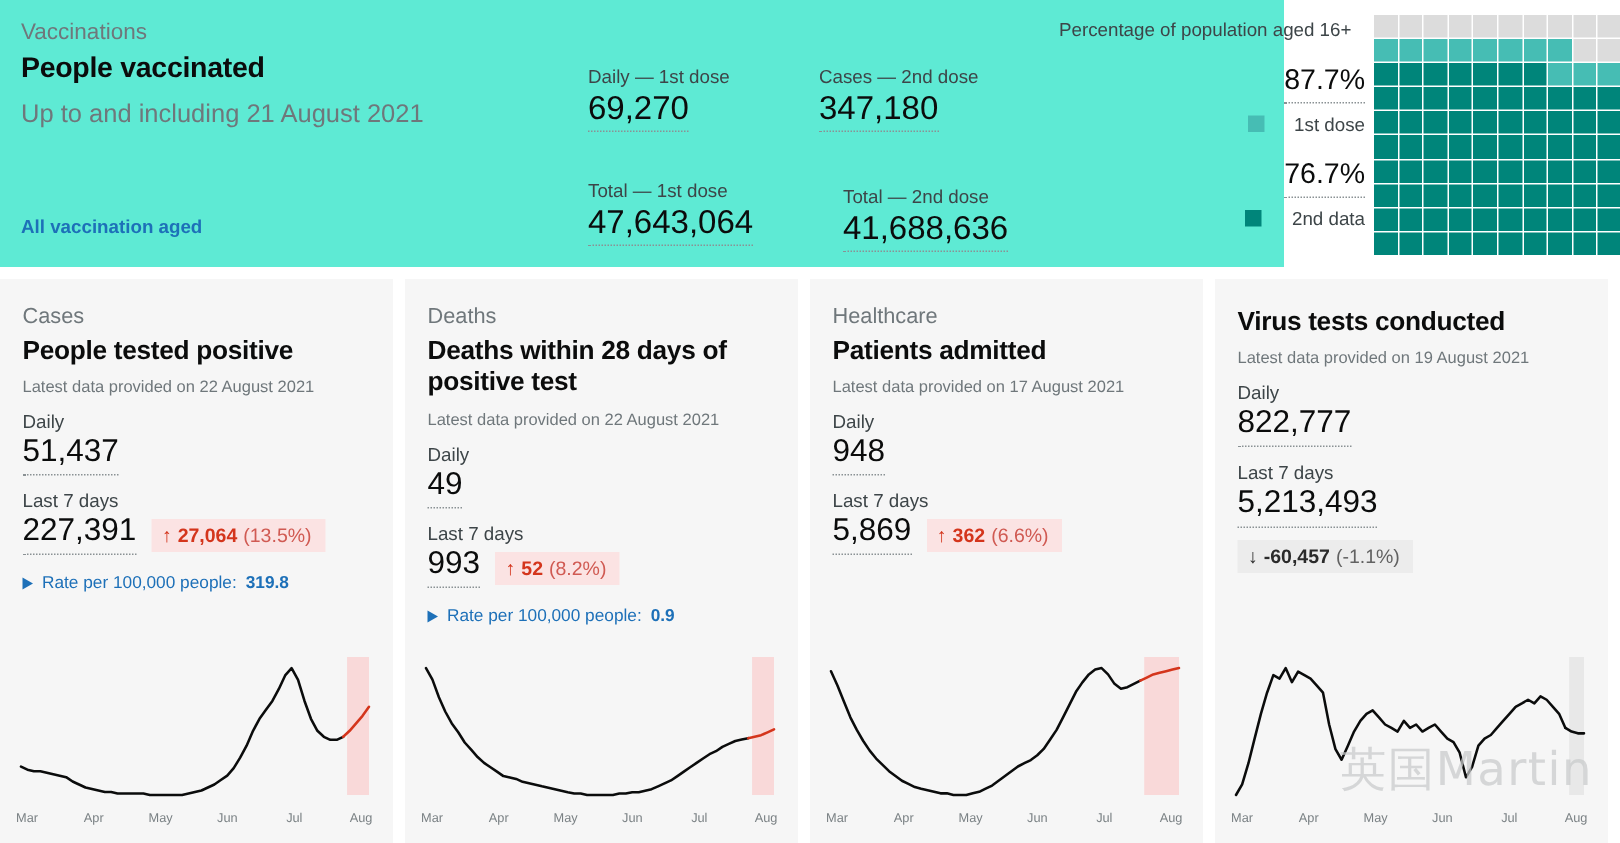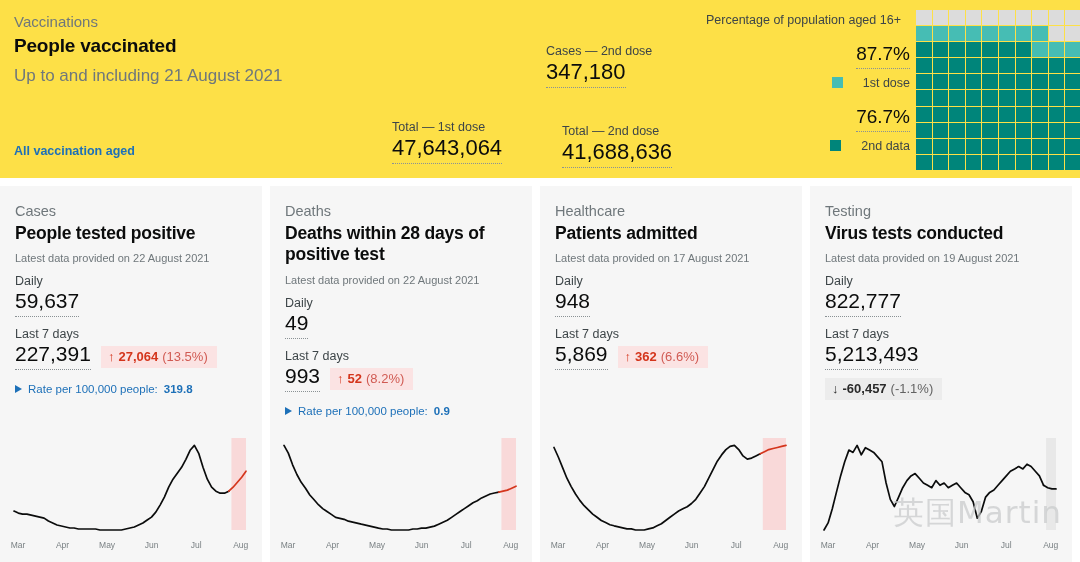--- a/index.html
+++ b/index.html
@@ -7,22 +7,22 @@
     width:1080px;height:562px;overflow:hidden;
     background:#ffffff;
     font-family:"Liberation Sans","DejaVu Sans",sans-serif;
     color:#0b0c0c;
     -webkit-font-smoothing:antialiased;
   }
   .page{position:relative;width:1080px;height:562px;}
 
   
   .vacc-panel{
-    position:absolute;left:0;top:0;width:1080px;height:178px;
-    background:#fde047;
+    position:absolute;left:0;top:0;width:856px;height:178px;
+    background:#5eead4;
   }
   .vacc-left{position:absolute;left:14px;top:12px;width:340px;}
   .cat-label{font-size:15px;color:#6f777b;line-height:1.3;}
   .big-title{font-size:19px;font-weight:bold;color:#0b0c0c;margin-top:2px;line-height:1.25;letter-spacing:-.2px;}
   .sub-date{font-size:17px;color:#6f777b;margin-top:9px;}
   .link{font-size:12.5px;color:#1d70b8;font-weight:bold;text-decoration:none;}
   .vacc-link{position:absolute;left:14px;top:144px;}
 
   
   .metric{position:absolute;}
@@ -117,20 +117,24 @@
 
   <div class="vacc-panel">
 
     <div class="vacc-left">
       <div class="cat-label">Vaccinations</div>
       <div class="big-title">People vaccinated</div>
       <div class="sub-date">Up to and including 21 August 2021</div>
     </div>
     <a class="link vacc-link" href="#">All vaccination aged</a>
 
+    <div class="metric m1">
+      <div class="m-label">Daily — 1st dose</div>
+      <div class="m-value">69,270</div>
+    </div>
     <div class="metric m2">
       <div class="m-label">Cases — 2nd dose</div>
       <div class="m-value">347,180</div>
     </div>
     <div class="metric m3">
       <div class="m-label">Total — 1st dose</div>
       <div class="m-value">47,643,064</div>
     </div>
     <div class="metric m4">
       <div class="m-label">Total — 2nd dose</div>
@@ -258,21 +262,21 @@
   </div>
 
   <div class="cards" id="cards">
       <div class="card c0">
         <div class="card-body">
           <div class="c-cat">Cases</div>
           <div class="c-title">People tested positive</div>
           <div class="c-date">Latest data provided on 22 August 2021</div>
           <div class="stat">
             <div class="s-label">Daily</div>
-            <div><span class="s-value">59,637</span></div>
+            <div><span class="s-value">51,437</span></div>
           </div>
           <div class="stat">
             <div class="s-label">Last 7 days</div>
             <div class="stat-row">
               <span class="s-value">227,391</span>
               <span class="badge up">
                 <span class="arrow">↑</span>
                 <span class="num">27,064</span>
                 <span class="pc">(13.5%)</span>
               </span>
@@ -368,21 +372,20 @@
             <text class="axis-lbl" x="62.5" y="122" text-anchor="middle">Apr</text>
             <text class="axis-lbl" x="107.1" y="122" text-anchor="middle">May</text>
             <text class="axis-lbl" x="151.6" y="122" text-anchor="middle">Jun</text>
             <text class="axis-lbl" x="196.2" y="122" text-anchor="middle">Jul</text>
             <text class="axis-lbl" x="240.7" y="122" text-anchor="middle">Aug</text>
           </svg>
         </div>
       </div>
       <div class="card c3">
         <div class="card-body">
-          <div class="c-cat">Testing</div>
           <div class="c-title">Virus tests conducted</div>
           <div class="c-date">Latest data provided on 19 August 2021</div>
           <div class="stat">
             <div class="s-label">Daily</div>
             <div><span class="s-value">822,777</span></div>
           </div>
           <div class="stat">
             <div class="s-label">Last 7 days</div>
             <div class="stat-row">
               <span class="s-value">5,213,493</span>

